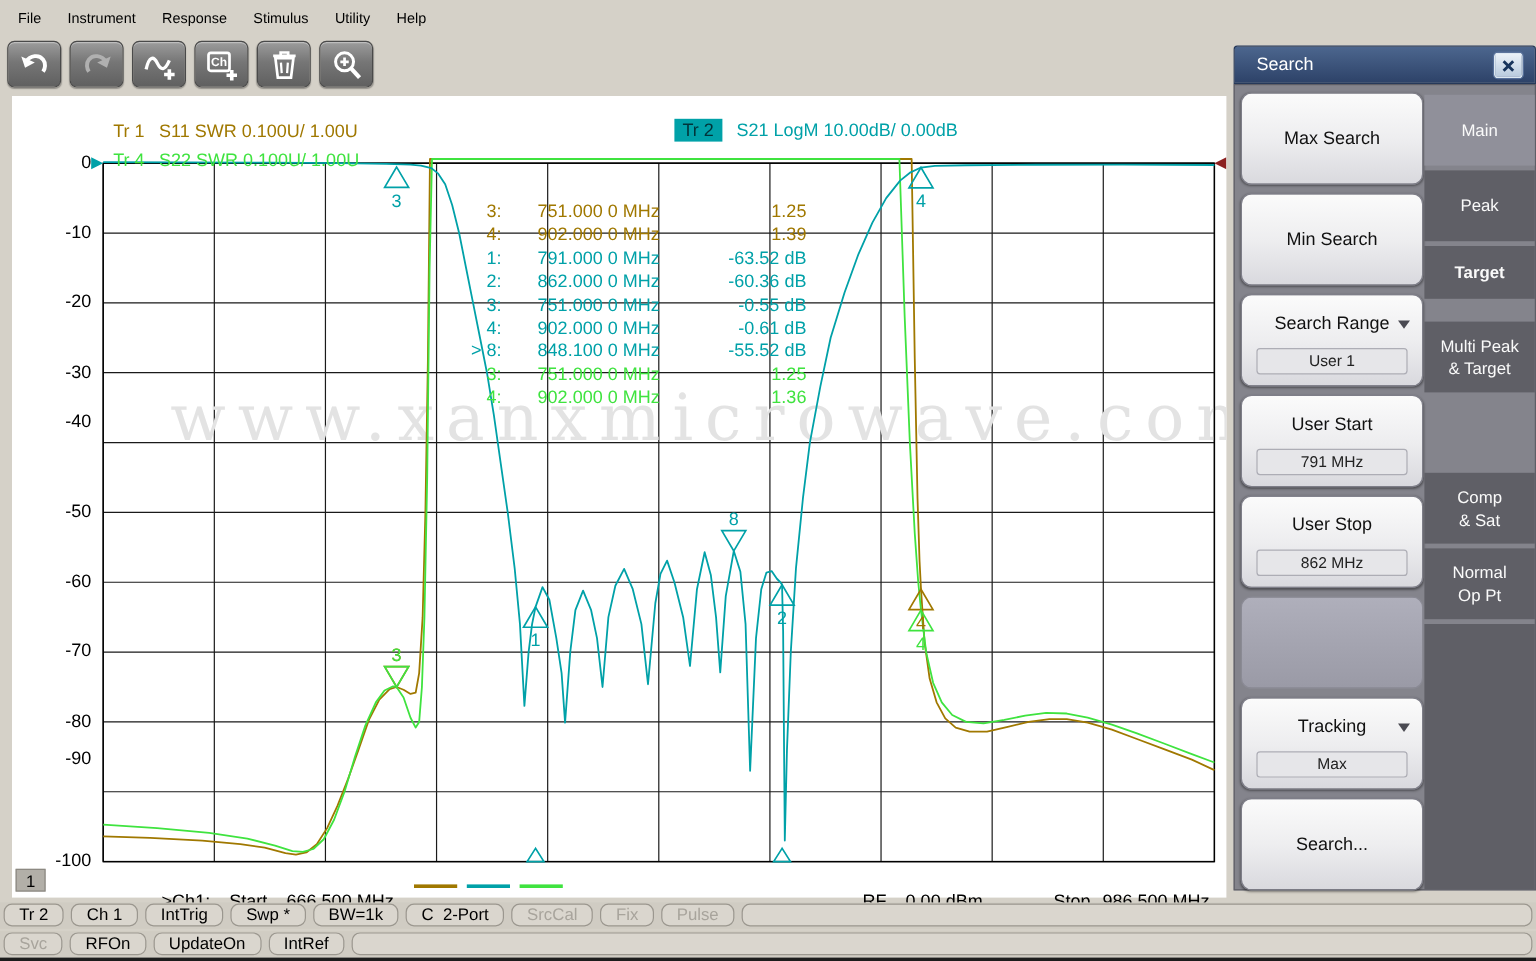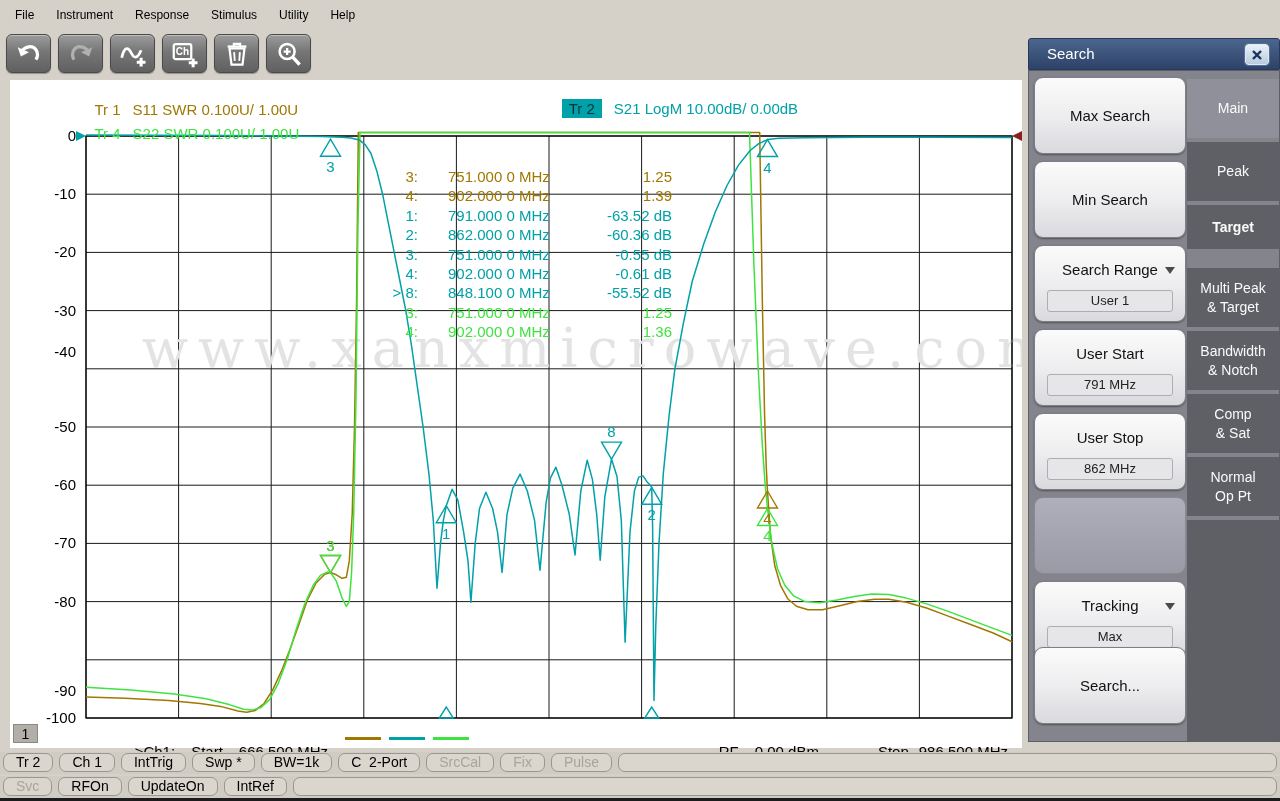--- a/index.html
+++ b/index.html
@@ -164,21 +164,21 @@
   <div id="yticks">
       <div class="ytick" style="top: 47px;">0</div>
       <div class="ytick" style="top: 105.2px;">-10</div>
       <div class="ytick" style="top: 163.4px;">-20</div>
       <div class="ytick" style="top: 221.6px;">-30</div>
       <div class="ytick" style="top: 263px;">-40</div>
       <div class="ytick" style="top: 338px;">-50</div>
       <div class="ytick" style="top: 396.2px;">-60</div>
       <div class="ytick" style="top: 454.4px;">-70</div>
       <div class="ytick" style="top: 512.6px;">-80</div>
-      <div class="ytick" style="top: 602px; text-align: right;">-90</div>
+      <div class="ytick" style="top: 544px; text-align: right;">-90</div>
       <div class="ytick" style="top: 629px;">-100</div>
     </div>
   <div id="mtable">
       <div class="mrow" style="top: 88px; color: rgb(160, 120, 0);">
         <span class="mnum">3:</span>
         <span class="mfreq">751.000 0 MHz</span>
         <span class="mval">1.25</span>
       </div>
       <div class="mrow" style="top: 107.4px; color: rgb(160, 120, 0);">
         <span class="mnum">4:</span>
@@ -267,30 +267,28 @@
       <button class="pbtn" style="top: 342px;">
         <div class="plabel">User Stop</div>
         <div class="psub">862 MHz</div>
       </button>
       <button class="pbtn empty" style="top: 426px;"></button>
       <button class="pbtn" style="top: 510px;">
         <div class="plabel">Tracking</div>
         <span class="parrow"></span>
         <div class="psub">Max</div>
       </button>
-      <button class="pbtn center" style="top: 576px;">
+      <button class="pbtn center" style="top: 594px;">
         <span>Search...</span>
       </button>
       <div class="tab sel" style="top: 8px; height: 59px;">Main</div>
       <div class="tab" style="top: 71px; height: 59px;">Peak</div>
       <div class="tab" style="top: 134px; height: 44px; font-weight: bold;">Target</div>
       <div class="tab" style="top: 197px; height: 59px;">Multi Peak
 &amp; Target</div>
-      <div class="tab" style="top: 260px; height: 59px;">Bandwidth
-&amp; Notch</div>
       <div class="tab" style="top: 323px; height: 59px;">Comp
 &amp; Sat</div>
       <div class="tab" style="top: 386px; height: 59px;">Normal
 Op Pt</div>
       <div class="tab" style="top: 449px; height: 221px;"></div>
     </div>
 </div>
 
 <div class="sbar" id="sbar1" style="top:752px">
     <button class="sbtn">Tr 2</button>

